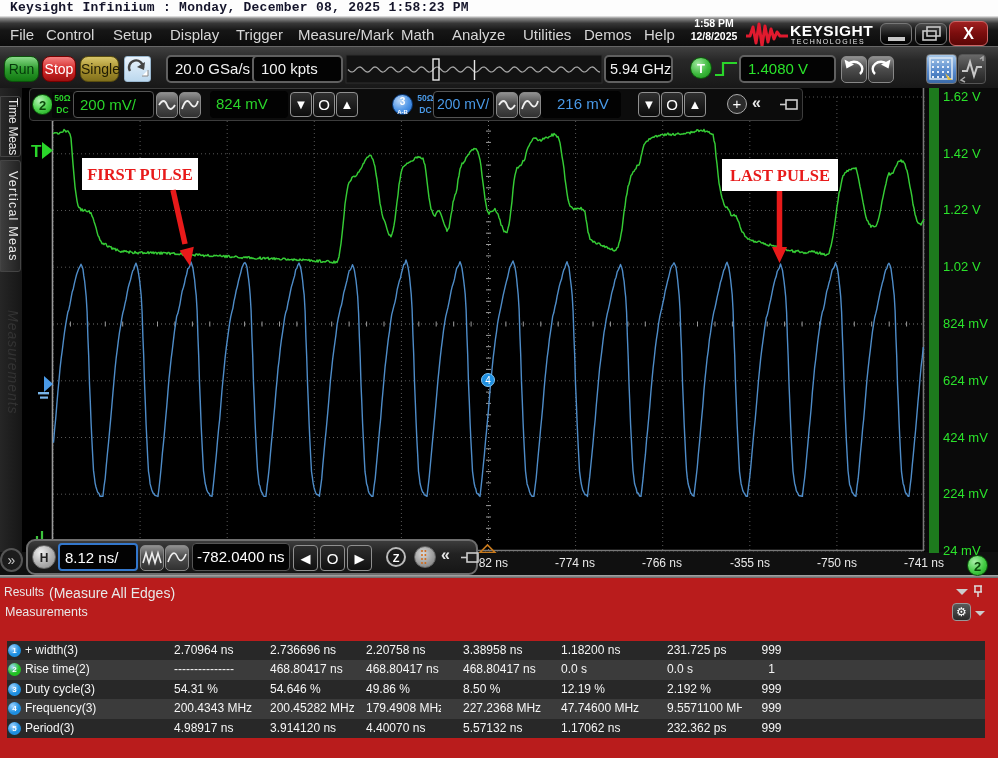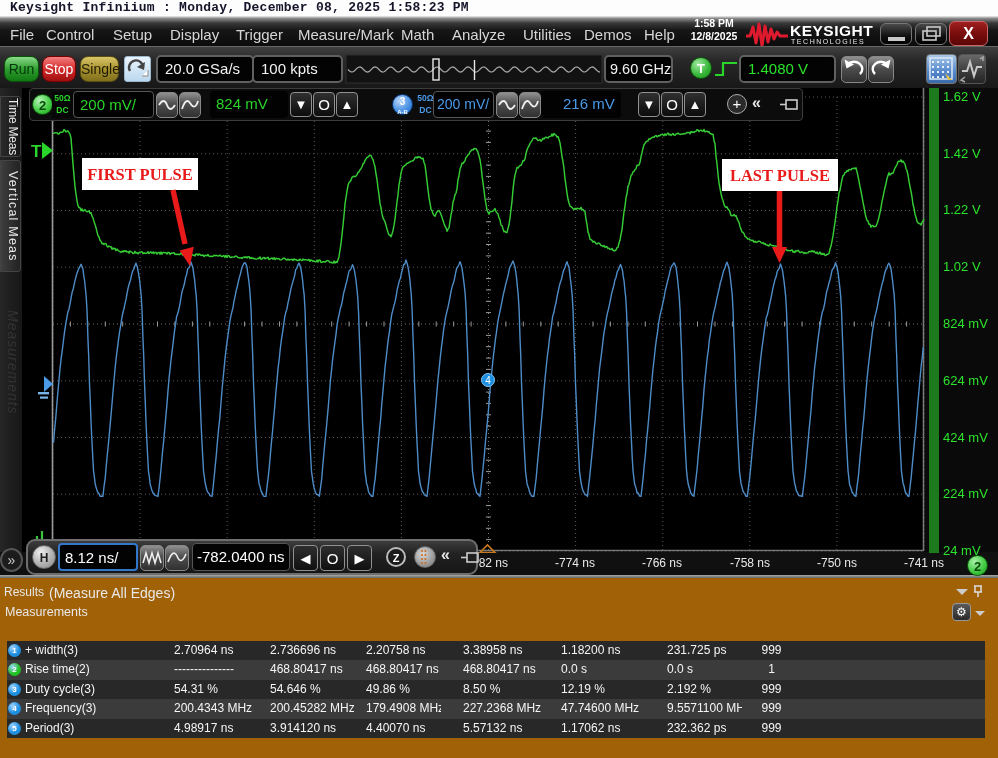--- a/index.html
+++ b/index.html
@@ -60,21 +60,21 @@
   background:linear-gradient(180deg,#3c3c3c,#222 40%,#161616); border:2px solid #6e6e6e;
   border-radius:9px; z-index:40; }
 .hblack { position:absolute; white-space:nowrap; background:#030303; border-radius:4px; color:#fff;
   font-size:15px; height:28px; top:2px; line-height:26px; }
 
 
 .tlab { position:absolute; top:556px; width:60px; text-align:center; color:#e8e8e8; font-size:12px; z-index:6; }
 .vlab { position:absolute; left:943px; color:#2be32b; font-size:13px; z-index:6; }
 
 
-#results { left:0; top:578px; width:998px; height:180px; background:#a16207; z-index:50; }
+#results { left:0; top:578px; width:998px; height:180px; background:#b91c1c; z-index:50; }
 .th { position:absolute; top:0; height:18px; border-right:1px solid #9a9a9a;
   color:#f0f0f0; font-size:12.5px; text-align:center; line-height:17px; }
 .trow { position:absolute; left:7px; width:978px; height:19.4px; }
 .rc { position:absolute; left:1px; top:3px; width:13px; height:13px; border-radius:50%;
   color:#fff; font-size:8px; text-align:center; line-height:13px; }
 .cell { position:absolute; top:0; color:#f5f5f5; font-size:12px; line-height:19px; }
 </style></head>
 <body>
 <div id="app">
 
@@ -112,29 +112,29 @@
 <div class="abs" id="toolbar">
 <div class="tbtn" style="left:4px;width:35px;background:linear-gradient(180deg,#8ada8a,#2f9e2f 50%,#117811);border:1px solid #0a520a;color:#04380a;line-height:25px">Run</div>
 <div class="tbtn" style="left:42px;width:34px;background:linear-gradient(180deg,#f48080,#d42a2a 50%,#a01010);border:1px solid #700;color:#fff;line-height:25px">Stop</div>
 <div class="tbtn" style="left:80px;width:39px;background:linear-gradient(180deg,#d8c66a,#a9922f 50%,#81701c);border:1px solid #5a4e10;color:#201c04;line-height:25px">Single</div>
 <div class="abs" style="left:124px;top:9px;width:27px;height:26px;background:linear-gradient(180deg,#eaf4fd,#bcd8ee);border:1px solid #9ab8d0;border-radius:3px">
  <svg width="25" height="24">
           <path d="M5 14 A7 7 0 1 1 18 11" fill="none" stroke="#444" stroke-width="2.4"></path>
           <path d="M20 5 L19 13 L12 10 Z" fill="#444"></path>
           <path d="M17 19 L23 19 L23 13" fill="#fff" stroke="#888" stroke-width="1"></path>
         </svg></div>
-<div class="blackbox" style="left:156px;width:98px">20.0 GSa/s</div>
+<div class="blackbox" style="left:166px;width:98px">20.0 GSa/s</div>
 <div class="blackbox" style="left:252px;width:91px">100 kpts</div>
 <svg class="abs" style="left:0;top:0" width="620" height="42">
  <rect x="346" y="8" width="256" height="28" fill="#121212" stroke="#2e2e2e"></rect>
  <polyline points="348.0,22.5 349.5,24.0 351.0,24.9 352.5,25.0 354.0,24.2 355.5,22.8 357.0,21.2 358.5,20.2 360.0,19.9 361.5,20.6 363.0,22.0 364.5,23.5 366.0,24.7 367.5,25.1 369.0,24.6 370.5,23.3 372.0,21.7 373.5,20.4 375.0,19.9 376.5,20.3 378.0,21.5 379.5,23.0 381.0,24.4 382.5,25.1 384.0,24.8 385.5,23.8 387.0,22.2 388.5,20.8 390.0,20.0 391.5,20.1 393.0,21.0 394.5,22.5 396.0,24.0 397.5,24.9 399.0,25.0 400.5,24.2 402.0,22.8 403.5,21.2 405.0,20.2 406.5,19.9 408.0,20.6 409.5,22.0 411.0,23.5 412.5,24.7 414.0,25.1 415.5,24.6 417.0,23.3 418.5,21.7 420.0,20.4 421.5,19.9 423.0,20.3 424.5,21.5 426.0,23.0 427.5,24.4 429.0,25.1 430.5,24.8 432.0,23.8 433.5,22.2 435.0,20.8 436.5,20.0 438.0,20.1 439.5,21.0 441.0,22.5 442.5,24.0 444.0,24.9 445.5,25.0 447.0,24.2 448.5,22.8 450.0,21.2 451.5,20.2 453.0,19.9 454.5,20.6 456.0,22.0 457.5,23.5 459.0,24.7 460.5,25.1 462.0,24.6 463.5,23.3 465.0,21.7 466.5,20.4 468.0,19.9 469.5,20.3 471.0,21.5 472.5,23.0 474.0,24.4 475.5,25.1 477.0,24.8 478.5,23.8 480.0,22.2 481.5,20.8 483.0,20.0 484.5,20.1 486.0,21.0 487.5,22.5 489.0,24.0 490.5,24.9 492.0,25.0 493.5,24.2 495.0,22.8 496.5,21.2 498.0,20.2 499.5,19.9 501.0,20.6 502.5,22.0 504.0,23.5 505.5,24.7 507.0,25.1 508.5,24.6 510.0,23.3 511.5,21.7 513.0,20.4 514.5,19.9 516.0,20.3 517.5,21.5 519.0,23.0 520.5,24.4 522.0,25.1 523.5,24.8 525.0,23.8 526.5,22.2 528.0,20.8 529.5,20.0 531.0,20.1 532.5,21.0 534.0,22.5 535.5,24.0 537.0,24.9 538.5,25.0 540.0,24.2 541.5,22.8 543.0,21.2 544.5,20.2 546.0,19.9 547.5,20.6 549.0,22.0 550.5,23.5 552.0,24.7 553.5,25.1 555.0,24.6 556.5,23.3 558.0,21.7 559.5,20.4 561.0,19.9 562.5,20.3 564.0,21.5 565.5,23.0 567.0,24.4 568.5,25.1 570.0,24.8 571.5,23.8 573.0,22.2 574.5,20.8 576.0,20.0 577.5,20.1 579.0,21.0 580.5,22.5 582.0,24.0 583.5,24.9 585.0,25.0 586.5,24.2 588.0,22.8 589.5,21.2 591.0,20.2 592.5,19.9 594.0,20.6 595.5,22.0 597.0,23.5 598.5,24.7 600.0,25.1" fill="none" stroke="#a8a8a8" stroke-width="1.2"></polyline>
  <rect x="433" y="12" width="6" height="21" fill="none" stroke="#e8e8e8" stroke-width="1.4"></rect>
  <line x1="474.5" y1="13" x2="474.5" y2="33" stroke="#e8e8e8" stroke-width="1.4"></line>
 </svg>
-<div class="blackbox" style="left:604px;width:69px;padding-left:4px;font-size:14.5px">9.60 GHz</div>
+<div class="blackbox" style="left:604px;width:69px;padding-left:4px;font-size:14.5px">5.94 GHz</div>
 <div class="circ" style="left:690px;top:10px;width:22px;height:22px;background:radial-gradient(circle at 35% 30%,#9fe89f,#3cb83c 55%,#189018);border:1px solid #0a5a0a;color:#fff;font-size:13px;font-weight:bold;line-height:22px">T</div>
 <svg class="abs" style="left:713px;top:12px" width="26" height="20">
         <path d="M2 16 L10 16 L10 4 L24 4" fill="none" stroke="#2ad52a" stroke-width="2.2"></path>
       </svg>
 <div class="blackbox" style="left:739px;width:97px;color:#2be32b">1.4080 V</div>
 <div class="gbtn" style="left:841px;top:9px;width:26px;height:27px">
  <svg width="24" height="25">
           <path d="M18 17 A7.5 6.5 0 1 0 6 7" fill="none" stroke="#fff" stroke-width="2.4"></path>
           <path d="M2.5 2.5 L4.5 11.5 L12 7.5 Z" fill="#fff"></path>
         </svg></div>
@@ -303,21 +303,21 @@
 <div class="vlab" style="top:202px">1.22 V</div>
 <div class="vlab" style="top:259px">1.02 V</div>
 <div class="vlab" style="top:316px">824 mV</div>
 <div class="vlab" style="top:373px">624 mV</div>
 <div class="vlab" style="top:430px">424 mV</div>
 <div class="vlab" style="top:486px">224 mV</div>
 <div class="vlab" style="top:543px">24 mV</div>
 <div class="tlab" style="left:458px">-782 ns</div>
 <div class="tlab" style="left:545px">-774 ns</div>
 <div class="tlab" style="left:632px">-766 ns</div>
-<div class="tlab" style="left:720px">-758 ns</div>
+<div class="tlab" style="left:720px">-355 ns</div>
 <div class="tlab" style="left:807px">-750 ns</div>
 <div class="tlab" style="left:894px">-741 ns</div>
 <div class="abs" style="left:0px;top:548px;width:23px;height:24px;border:2px solid #555;border-radius:50%;background:#1c1c1c;color:#ccc;text-align:center;line-height:20px;font-size:14px;z-index:45">»</div>
 <div class="circ" style="left:967px;top:555px;width:21px;height:21px;background:radial-gradient(circle at 35% 30%,#a8f0a8,#44cc44 55%,#1a9a1a);border:1px solid #0a5a0a;color:#0a4a0a;font-size:13px;font-weight:bold;line-height:21px;z-index:45">2</div>
 
 <div class="abs" id="chanbar">
 <div class="circ" style="left:2px;top:5px;width:21px;height:21px;background:radial-gradient(circle at 35% 30%,#b8f5b8,#4ed24e 50%,#15a015);border:1px solid #0a5a0a;color:#0a4a0a;font-size:13px;font-weight:bold;line-height:21px">2</div>
 <div class="abs" style="left:22px;top:3px;width:21px;height:26px;background:#060606;border-radius:2px;color:#2ad52a;font-size:8.5px;font-weight:bold;text-align:center;line-height:12px">50Ω<br>DC</div>
 <div class="cbox" style="left:43px;width:81px;color:#2ad52a">200 mV/</div>
 <div class="gbtn" style="left:126px;top:3px;width:22px;height:26px"><svg width="20" height="24">
@@ -332,21 +332,21 @@
 <div class="updn" style="left:306px">▲</div>
 <div class="circ" style="left:362px;top:5px;width:21px;height:21px;background:radial-gradient(circle at 35% 30%,#bcd8f8,#5599e8 50%,#1566cc);border:1px solid #0a3a7a;color:#fff;font-size:10px;font-weight:bold;line-height:9px;padding-top:2px">3<br><span style="font-size:6px">A-B</span></div>
 <div class="abs" style="left:385px;top:3px;width:21px;height:26px;color:#4a9ae8;font-size:8.5px;font-weight:bold;text-align:center;line-height:12px">50Ω<br>DC</div>
 <div class="cbox" style="left:403px;width:61px;color:#4a9ae8;padding-left:3px;font-size:14px">200 mV/</div>
 <div class="gbtn" style="left:466px;top:3px;width:22px;height:26px"><svg width="20" height="24">
           <path d="M2 12 Q7 4 10 12 Q13 20 18 12" fill="none" stroke="#eee" stroke-width="1.8"></path>
         </svg></div>
 <div class="gbtn" style="left:489px;top:3px;width:22px;height:26px"><svg width="20" height="24">
           <path d="M2 16 Q6 4 10 10 Q15 18 18 8" fill="none" stroke="#eee" stroke-width="1.8"></path>
         </svg></div>
-<div class="cbox" style="left:511px;width:80px;color:#4a9ae8;border:none;padding-left:22px">216 mV</div>
+<div class="cbox" style="left:511px;width:80px;color:#4a9ae8;border:none;padding-left:16px">216 mV</div>
 <div class="updn" style="left:608px">▼</div>
 <div class="updn" style="left:631px;font-size:15px">O</div>
 <div class="updn" style="left:654px">▲</div>
 <div class="circ" style="left:697px;top:5px;width:20px;height:20px;background:#2a2a2a;border:1.5px solid #aaa;color:#fff;font-size:15px;line-height:18px">+</div>
 <div class="abs" style="left:722px;top:5px;color:#e8e8e8;font-size:16px;font-weight:bold">«</div>
 <svg class="abs" style="left:750px;top:8px" width="20" height="18">
         <rect x="6" y="3" width="11" height="9" fill="none" stroke="#ccc" stroke-width="1.6"></rect>
         <line x1="0" y1="7.5" x2="6" y2="7.5" stroke="#ccc" stroke-width="1.6"></line>
       </svg>
 </div>

